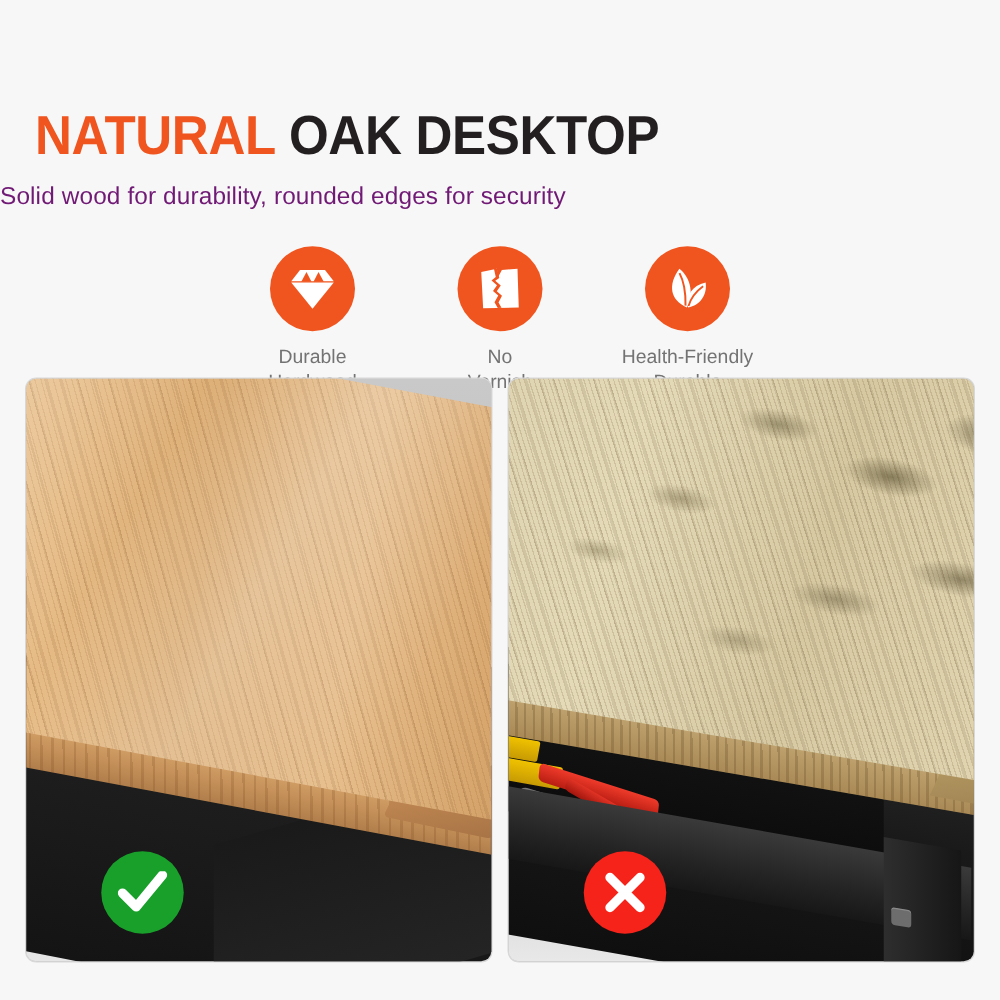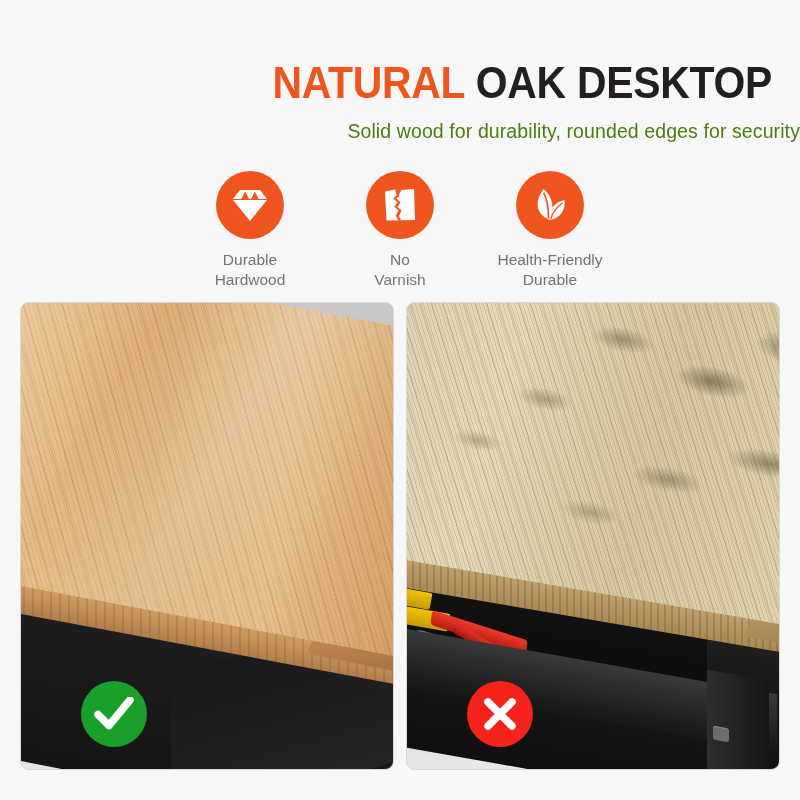--- a/index.html
+++ b/index.html
@@ -16,40 +16,40 @@
   .page {
     position: relative;
     width: 800px;
     height: 800px;
     background: #f7f7f7;
     box-sizing: border-box;
   }
 
   
   .header {
-    padding-top: 60px;
-    text-align: right;
+    padding-top: 86px;
+    text-align: left;
   }
   .title {
     font-family: "Liberation Sans Narrow", "Liberation Sans", sans-serif;
     font-size: 44px;
     font-weight: bold;
     letter-spacing: -0.3px;
     line-height: 1.05;
     margin: 0;
     transform: scaleX(0.93);
     color: #231f20;
   }
   .title .hl {
     color: #f0551f;
   }
   .subtitle {
     margin: 14px 0 0 0;
     font-size: 19.5px;
-    color: #4d7c0f;
+    color: #701a75;
     font-weight: normal;
     letter-spacing: 0.1px;
   }
 
   
   .features {
     margin-top: 28px;
     display: flex;
     justify-content: center;
     align-items: flex-start;

